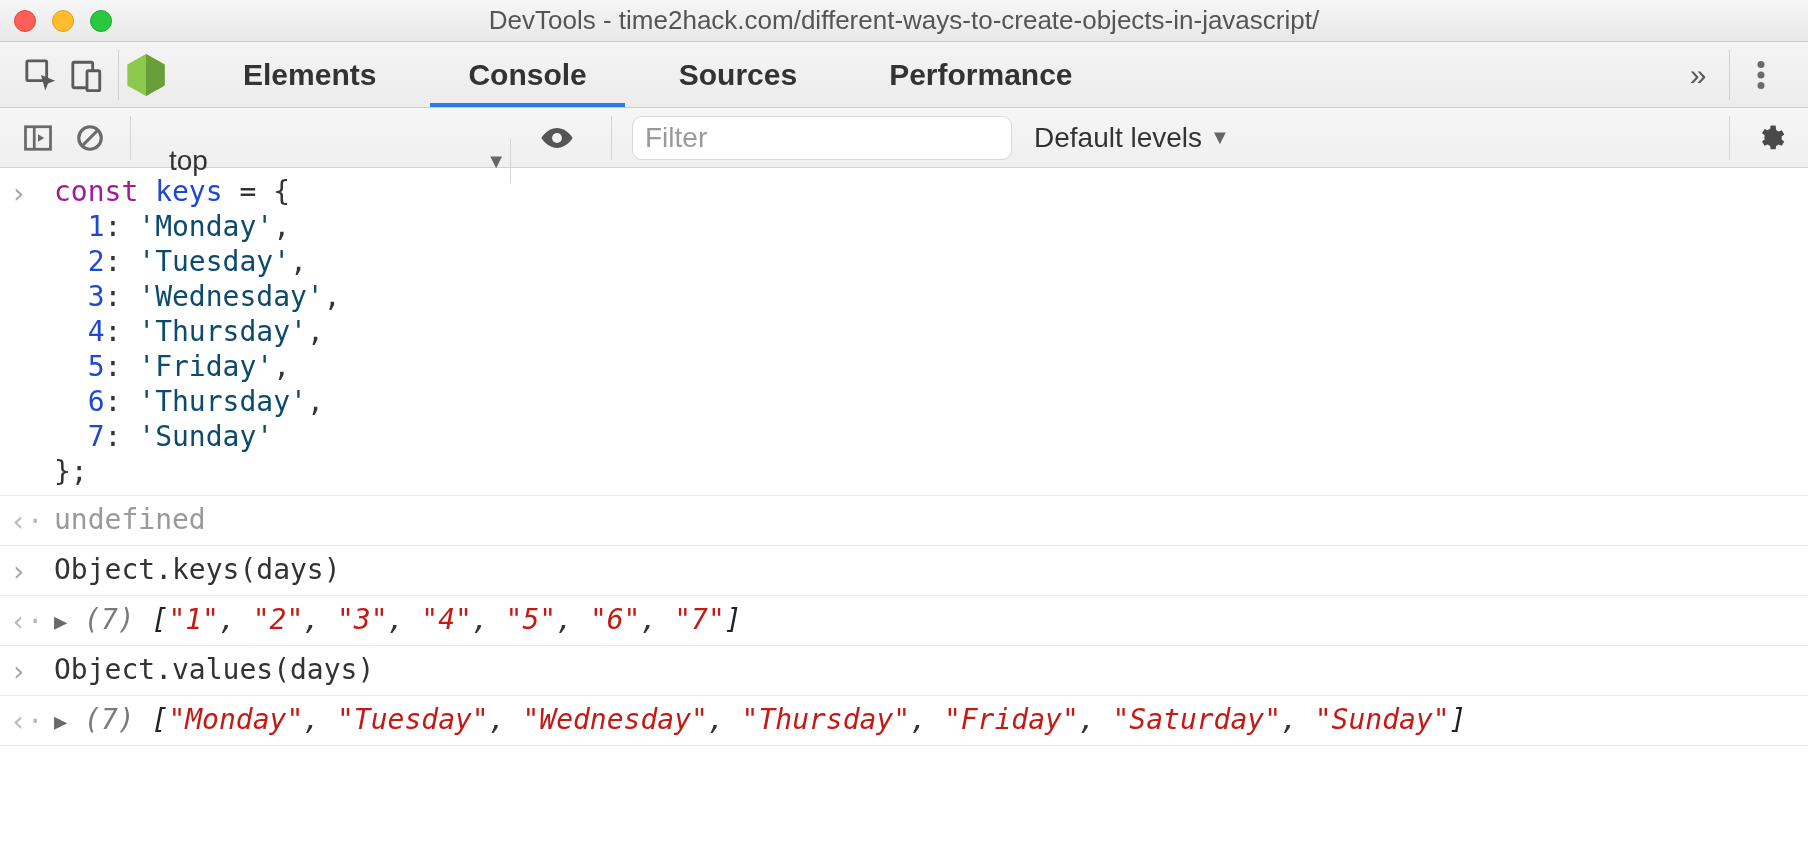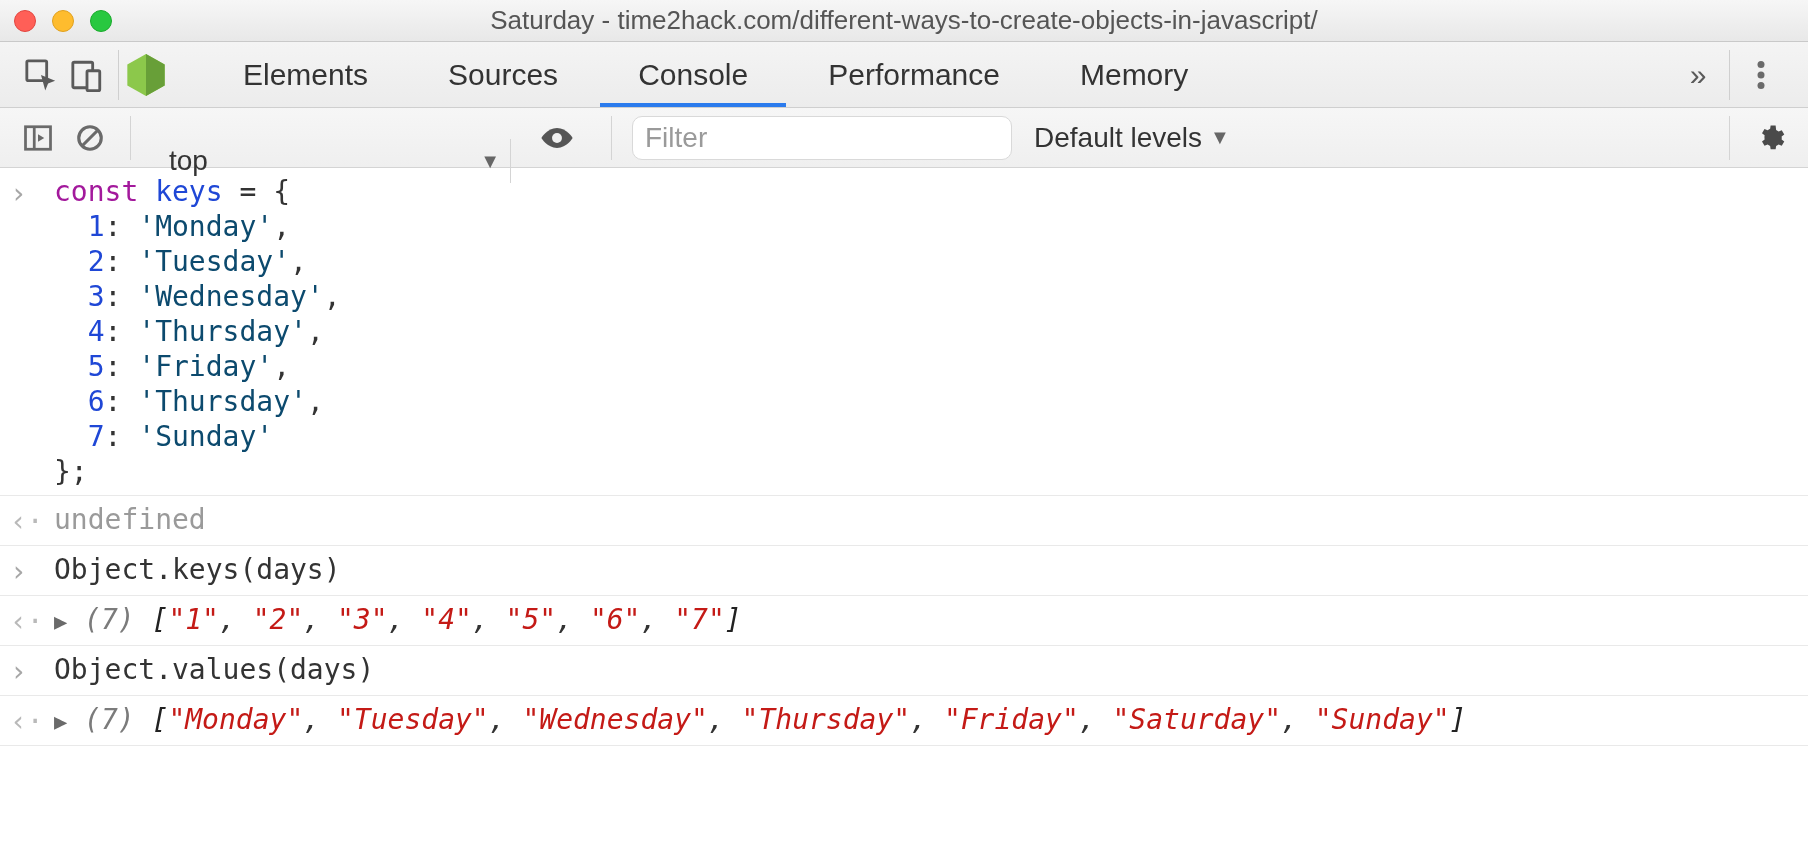--- a/index.html
+++ b/index.html
@@ -35,39 +35,39 @@
     align-items:center;
     padding: 0 24px 0 18px;
   }
   .tabbar .iconbtn {
     width: 46px; height: 46px;
     display:flex; align-items:center; justify-content:center;
     color:#5a5a5a;
   }
   .tabbar .divider-v { width:1px; background:#cfcfcf; height:50px; margin: 0 8px;}
   .node-icon { width:38px; height:42px; display:flex; align-items:center; justify-content:center;}
-  .tabs { display:flex; align-items:stretch; margin-left: 40px; gap: 4px; height:100%;}
+  .tabs { display:flex; align-items:stretch; margin-left: 40px; gap: 16px; height:100%;font-weight:bold;}
   .tab { height:100%; display:flex; align-items:center; padding: 0 38px; color:#333; font-size:30px; position:relative;}
   .tab.active { color:#333; }
   .tab.active::after { content:""; position:absolute; left:0; right:0; bottom:0; height:4px; background:#2b7bed;}
   .spacer { flex:1; }
   .morebtn, .menubtn { width:46px; height:46px; display:flex; align-items:center; justify-content:center; color:#5a5a5a; font-size:30px;}
   
   .toolbar {
     height: 60px;
     background: linear-gradient(#f6f6f6,#efefef);
     border-bottom: 1px solid #d4d4d4;
     display:flex; align-items:center;
     padding: 0 18px;
     gap: 12px;
   }
   .toolbar .iconbtn { width:40px; height:40px; display:flex; align-items:center; justify-content:center; color:#6a6a6a;}
   .dropdown {
     height:44px; display:flex; align-items:center; justify-content:space-between;
-    min-width: 360px; padding: 0 10px 0 18px; color:#333; font-size:28px;
+    min-width: 360px; padding: 0 4px 0 18px; color:#333; font-size:28px;
     border-right:1px solid #d4d4d4;
     margin-top:47px;
   }
   .dropdown .tri { color:#666; font-size:20px; margin-left:20px;}
   .filter-input {
     height:44px; width:380px; border:1px solid #d9d9d9; background:#fff; border-radius:10px;
     font-size:28px; padding:0 12px; color:#333;
   }
   .filter-input::placeholder { color:#9a9a9a; }
   .levels {
@@ -96,21 +96,21 @@
 </style>
 </head>
 <body>
 
 <div class="titlebar">
   <div class="traffic">
     <div class="dot red"></div>
     <div class="dot yellow"></div>
     <div class="dot green"></div>
   </div>
-  <div class="title-text">Saturday - time2hack.com/different-ways-to-create-objects-in-javascript/</div>
+  <div class="title-text">DevTools - time2hack.com/different-ways-to-create-objects-in-javascript/</div>
 </div>
 
 <div class="tabbar">
   <div class="iconbtn">
     <svg width="34" height="34" viewBox="0 0 24 24" fill="none" stroke="#5a5a5a" stroke-width="2">
       <rect x="2" y="2" width="14" height="14" rx="1"></rect>
       <path d="M12 12 L22 16 L17 18 L15 23 Z" fill="#5a5a5a" stroke="none"></path>
     </svg>
   </div>
   <div class="iconbtn">
@@ -123,31 +123,28 @@
   <div class="node-icon">
     <svg width="38" height="42" viewBox="0 0 24 27">
       <path d="M12 0 L24 6.75 V20.25 L12 27 L0 20.25 V6.75 Z" fill="#8cc84b"></path>
       <path d="M12 0 L24 6.75 V20.25 L12 27 Z" fill="#689f38"></path>
     </svg>
   </div>
   <div class="tabs">
     <div class="tab">
         <span>Elements</span>
       </div>
+    <div class="tab active">
+        <span>Console</span>
+      </div>
     <div class="tab">
         <span>Sources</span>
       </div>
-    <div class="tab active">
-        <span>Console</span>
-      </div>
     <div class="tab">
         <span>Performance</span>
-      </div>
-    <div class="tab">
-        <span>Memory</span>
       </div>
   </div>
   <div class="spacer"></div>
   <div class="morebtn">
       <span>»</span>
     </div>
   <div class="divider-v"></div>
   <div class="menubtn">
     <svg width="8" height="28" viewBox="0 0 6 24" fill="#6a6a6a">
       <circle cx="3" cy="3" r="3"></circle>

